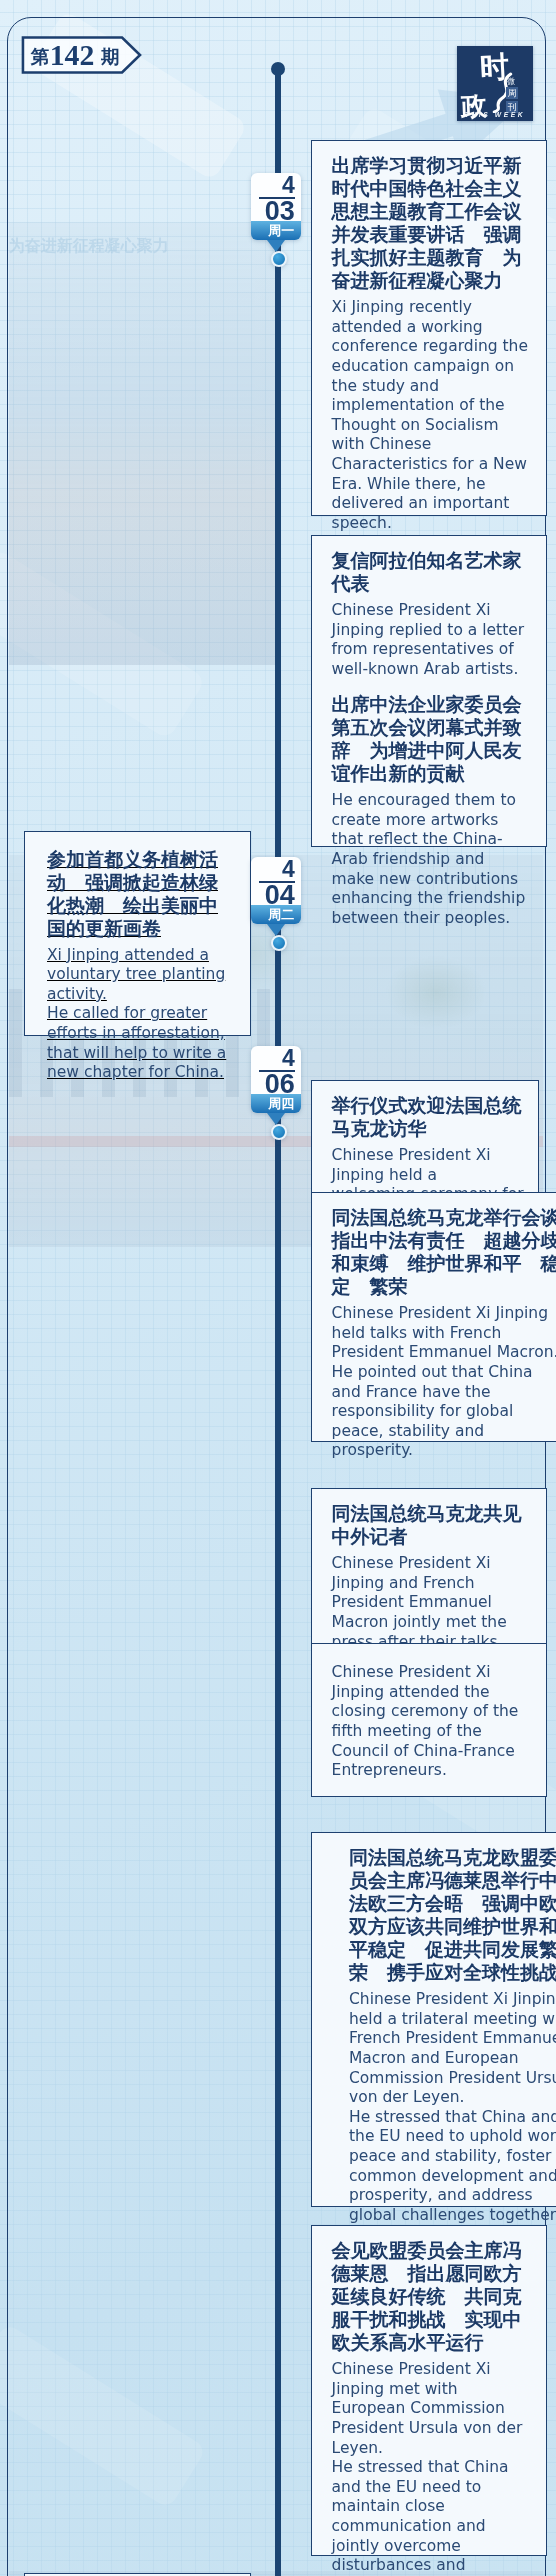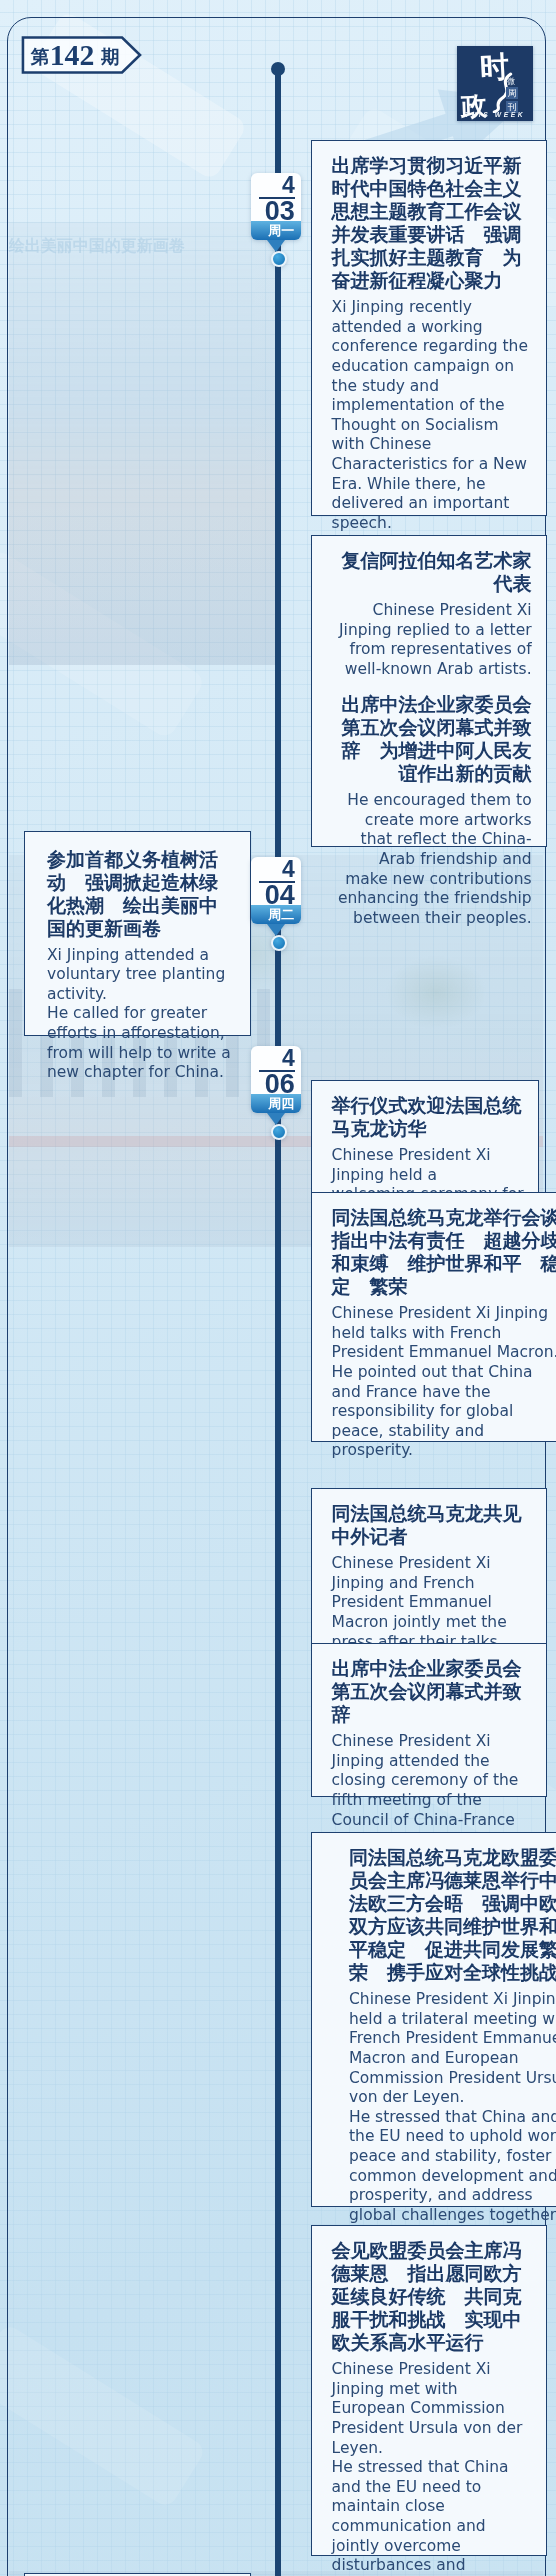--- a/index.html
+++ b/index.html
@@ -67,21 +67,21 @@
 <div id="page">
 
   <div class="streak" style="left:31px;top:62px;width:216px;height:67px;"></div>
   <div class="streak" style="left:330px;top:170px;width:268px;height:77px;opacity:.6;"></div>
   <div class="streak" style="left:-41px;top:608px;width:247px;height:72px;opacity:.5;"></div>
   <div class="streak" style="left:309px;top:1726px;width:268px;height:77px;opacity:.45;"></div>
   <div class="streak" style="left:-31px;top:2380px;width:237px;height:72px;opacity:.4;"></div>
   <div class="chev" style="left:361px;top:77px;width:170px;height:98px;transform:rotate(-18deg);"></div>
 
   <div class="bgphoto" id="ph-conf">
-    <div class="ghost">绘出美丽中国的更新画卷</div>
+    <div class="ghost">为奋进新征程凝心聚力</div>
   </div>
   <div class="bgphoto" id="ph-plant">
     <div class="cols"></div>
     <div class="carpet"></div>
   </div>
   <div class="bgphoto" id="ph-cars">
     
     
     
   </div>
@@ -142,51 +142,50 @@
     <div class="m-pointer"></div>
     <div class="m-dot"></div>
   </div>
 
   <div class="card" style="left:311px;top:140px;width:236px;height:376px;">
     <div class="zh">出席学习贯彻习近平新时代中国特色社会主义思想主题教育工作会议并发表重要讲话　强调扎实抓好主题教育　为奋进新征程凝心聚力</div>
     <div class="en">Xi Jinping recently attended a working conference regarding the education campaign on the study and implementation of the Thought on Socialism with Chinese Characteristics for a New Era. While there, he delivered an important speech.
 He urged for solid efforts in carrying out the education campaign, to enhance cohesion and pool strength for forging ahead on the new journey.</div>
   </div>
 
-  <div class="card" style="left:311px;top:535px;width:236px;height:312px;text-align:right;">
+  <div class="card" style="left:311px;top:535px;width:236px;height:312px;">
     <div class="zh">复信阿拉伯知名艺术家代表</div>
     <div class="en">Chinese President Xi Jinping replied to a letter from representatives of well-known Arab artists.</div>
     <div class="zh zh2">出席中法企业家委员会第五次会议闭幕式并致辞　为增进中阿人民友谊作出新的贡献</div>
     <div class="en">He encouraged them to create more artworks that reflect the China-Arab friendship and make new contributions enhancing the friendship between their peoples.</div>
   </div>
 
-  <div class="card left" style="left:24px;top:831px;width:227px;height:205px;">
+  <div class="card left" style="left:24px;top:831px;width:227px;height:205px;text-decoration:underline;">
     <div class="zh">参加首都义务植树活动　强调掀起造林绿化热潮　绘出美丽中国的更新画卷</div>
     <div class="en">Xi Jinping attended a voluntary tree planting activity.
-He called for greater efforts in afforestation, from will help to write a new chapter for China.</div>
+He called for greater efforts in afforestation, that will help to write a new chapter for China.</div>
   </div>
 
   <div class="card" style="left:311px;top:1032px;width:228px;height:142px;margin-top:48px;">
     <div class="zh">举行仪式欢迎法国总统马克龙访华</div>
     <div class="en">Chinese President Xi Jinping held a welcoming ceremony for French President Emmanuel Macron.</div>
   </div>
 
   <div class="card" style="left:311px;top:1192px;width:264px;height:250px;">
     <div class="zh">同法国总统马克龙举行会谈　指出中法有责任　超越分歧和束缚　维护世界和平　稳定　繁荣</div>
     <div class="en">Chinese President Xi Jinping held talks with French President Emmanuel Macron.
 He pointed out that China and France have the responsibility for global peace, stability and prosperity.</div>
   </div>
 
   <div class="card" style="left:311px;top:1457px;width:236px;height:168px;margin-top:31px;">
     <div class="zh">同法国总统马克龙共见中外记者</div>
     <div class="en">Chinese President Xi Jinping and French President Emmanuel Macron jointly met the press after their talks.</div>
   </div>
 
   <div class="card" style="left:311px;top:1643px;width:236px;height:154px;">
-    <div class="zh">出席中法企业家委员会第五次会议闭幕式并致辞</div>
     <div class="en">Chinese President Xi Jinping attended the closing ceremony of the fifth meeting of the Council of China-France Entrepreneurs.</div>
   </div>
 
   <div class="card" style="left:311px;top:1832px;width:280px;height:375px;padding-left:37px;">
     <div class="zh">同法国总统马克龙欧盟委员会主席冯德莱恩举行中法欧三方会晤　强调中欧双方应该共同维护世界和平稳定　促进共同发展繁荣　携手应对全球性挑战</div>
     <div class="en">Chinese President Xi Jinping held a trilateral meeting with French President Emmanuel Macron and European Commission President Ursula von der Leyen.
 He stressed that China and the EU need to uphold world peace and stability, foster common development and prosperity, and address global challenges together.</div>
   </div>
 
   <div class="card" style="left:311px;top:2225px;width:236px;height:331px;">

